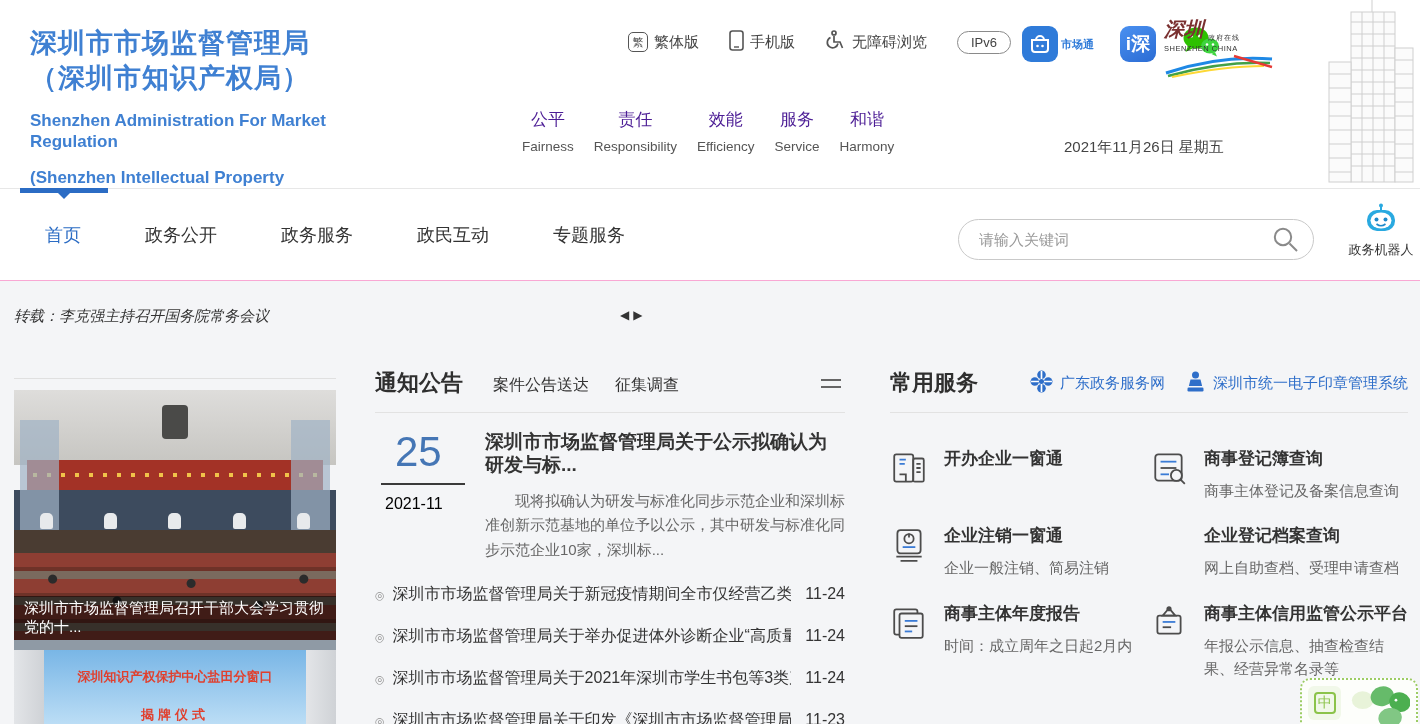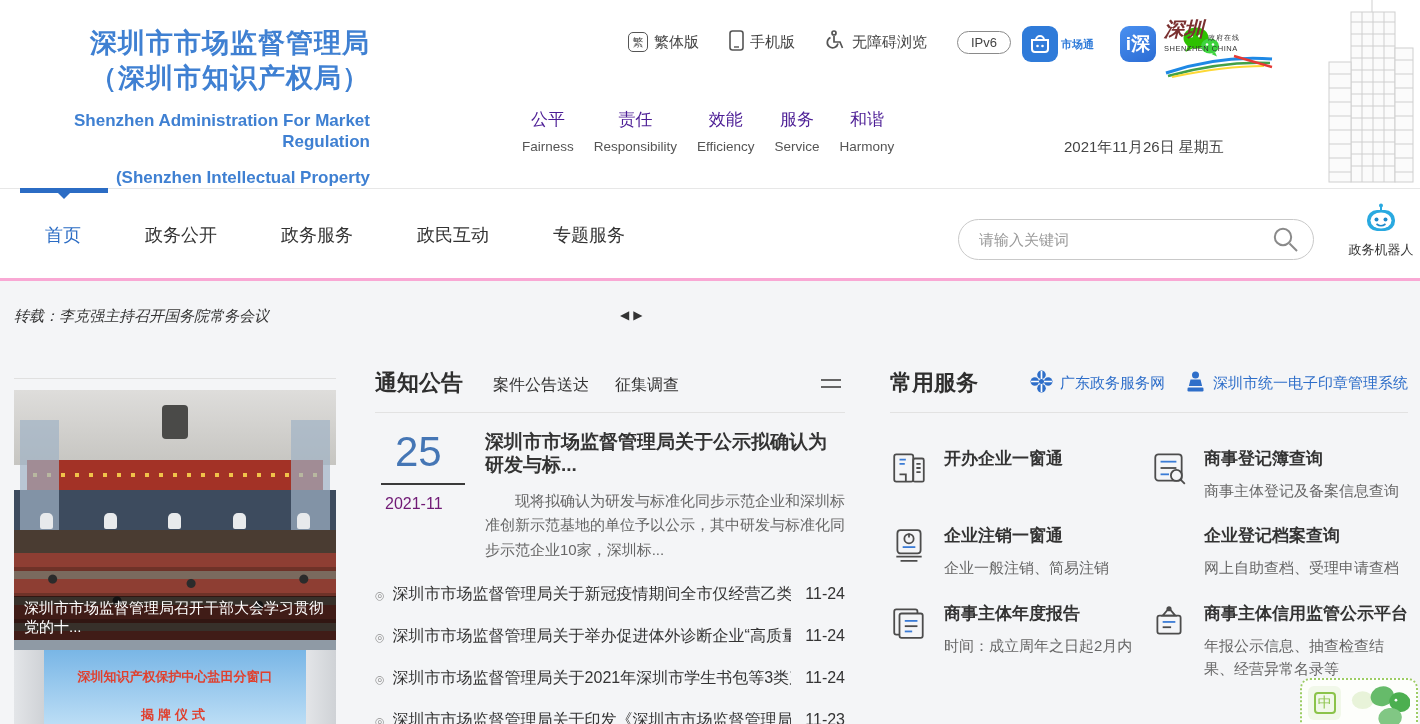--- a/index.html
+++ b/index.html
@@ -1,21 +1,21 @@
 <!DOCTYPE html>
 <html><head>
 <meta charset="utf-8">
 <style>
   * { margin:0; padding:0; box-sizing:border-box; }
   body { font-family:"Liberation Sans","DejaVu Sans",sans-serif; background:#fff; }
   .page { position:relative; width:1420px; height:724px; background:#fff; overflow:hidden; }
 
   
   .hdr { position:absolute; left:0; top:0; width:1420px; height:188px; background:#fff; }
-  .logo { position:absolute; left:30px; top:26px; width:340px; text-align:right; color:#3f80d2; }
+  .logo { position:absolute; left:30px; top:26px; width:340px; text-align:left; color:#3f80d2; }
   .logo .t { font-size:27px; font-weight:bold; line-height:1.3; letter-spacing:1px; }
   .logo .e { font-size:17px; font-weight:bold; line-height:1.25; margin-top:14px; }
   .logo .dom { font-size:14px; color:#555; margin-top:12px; }
 
   .qlinks { position:absolute; left:628px; top:30px; display:flex; align-items:center; gap:30px; font-size:15px; color:#444; }
   .qlink { display:flex; align-items:center; gap:6px; cursor:pointer; }
   .fan-box { display:inline-flex; align-items:center; justify-content:center; width:20px; height:20px; border:1.5px solid #555; border-radius:5px; font-size:11px; color:#555; }
   .ipv6 { border:1px solid #8a8a8a; border-radius:13px; padding:3px 13px; font-size:13px; color:#444; }
 
   .apps { position:absolute; left:1022px; top:26px; display:flex; align-items:center; gap:26px; }
@@ -33,21 +33,21 @@
   .building { position:absolute; right:0px; top:0px; }
 
   .values { position:absolute; left:522px; top:108px; display:flex; gap:20px; }
   .val { text-align:center; }
   .val .zh { font-size:17px; color:#4c1d95; }
   .val .en { font-size:13.5px; color:#555; margin-top:8px; }
 
   .hdr-date { position:absolute; left:1064px; top:138px; font-size:15px; color:#444; }
 
   
-  .nav { position:absolute; left:0; top:188px; width:1420px; height:93px; background:#fff; border-top:1px solid #e7e7e7; border-bottom:3px solid #f9a8d4; }
+  .nav { position:absolute; left:0; top:188px; width:1420px; height:93px; background:#fff; border-top:1px solid #e7e7e7; border-bottom:1px solid #f9a8d4; }
   .nav-active-bar { position:absolute; left:20px; top:-1px; width:88px; height:5px; background:#2b6cc4; }
   .nav-pointer { position:absolute; left:58px; top:4px; width:0; height:0; border-left:6px solid transparent; border-right:6px solid transparent; border-top:6px solid #2b6cc4; }
   .nav-items { position:absolute; left:45px; top:34px; display:flex; gap:64px; font-size:18px; color:#333; }
   .nav-item { cursor:pointer; }
   .nav-item.active { color:#2b6cc4; }
   .searchbox { position:absolute; left:958px; top:30px; width:356px; height:41px; border:1px solid #c9c9c9; border-radius:21px; background:#fff; display:flex; align-items:center; }
   .searchbox input { border:none; outline:none; background:transparent; flex:1; margin-left:20px; font-size:15px; color:#333; font-family:inherit; }
   .searchbox input::placeholder { color:#999; }
   .search-btn { margin-right:14px; cursor:pointer; display:flex; }
   .robot { position:absolute; left:1348px; top:14px; width:66px; text-align:center; cursor:pointer; }
@@ -94,21 +94,21 @@
   .sec-title { font-size:22px; font-weight:bold; color:#2f2f2f; }
   .n-tabs { display:flex; gap:26px; margin-left:30px; font-size:16px; color:#333;align-items:flex-end; }
   .n-tab { cursor:pointer; }
   .more-icon { position:absolute; right:4px; top:6px; width:20px; cursor:pointer; }
   .more-icon i { display:block; height:2px; background:#666; margin:5px 0; }
   .sec-div { height:1px; background:#e2e2e2; margin-top:14px; }
   .featured { display:flex; margin-top:18px; cursor:pointer; }
   .f-date { width:92px; flex:0 0 92px; text-align:left; padding-left:6px; }
   .f-day { font-size:42px; font-weight:300; color:#4576b5; line-height:1; padding-left:14px; }
   .f-day-line { width:84px; height:2px; background:#3a3a3a; margin-top:10px; }
-  .f-month { font-size:16px; color:#701a75; margin-top:10px; padding-left:4px; }
+  .f-month { font-size:16px; color:#000000; margin-top:10px; padding-left:4px; }
   .f-body { flex:1; margin-left:18px; }
   .f-title { font-size:19px; font-weight:bold; color:#333; line-height:1.2; }
   .f-sum { font-size:15px; color:#666; line-height:1.65; margin-top:12px; text-indent:2em; }
   .n-list { margin-top:20px; }
   .n-item { display:flex; align-items:baseline; margin-top:21px; font-size:16px; color:#333; cursor:pointer; }
   .n-bullet { color:#909090; font-size:11px; margin-right:8px; flex:0 0 auto; }
   .n-title { flex:1; white-space:nowrap; overflow:hidden; }
   .n-date { margin-left:14px; flex:0 0 auto; color:#333; }
 
   

